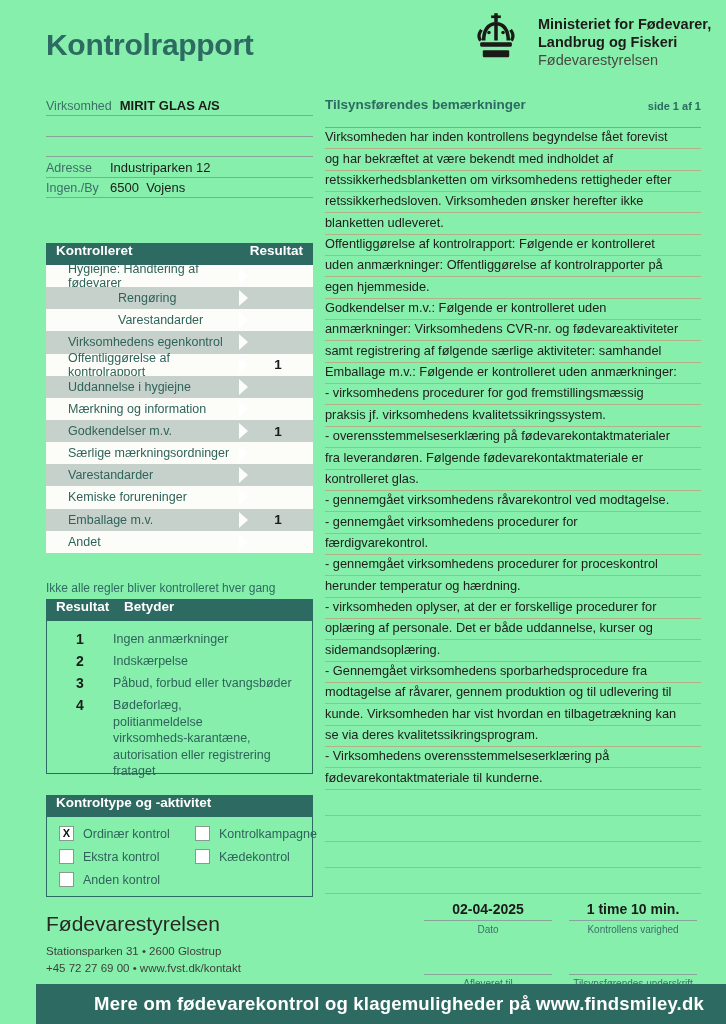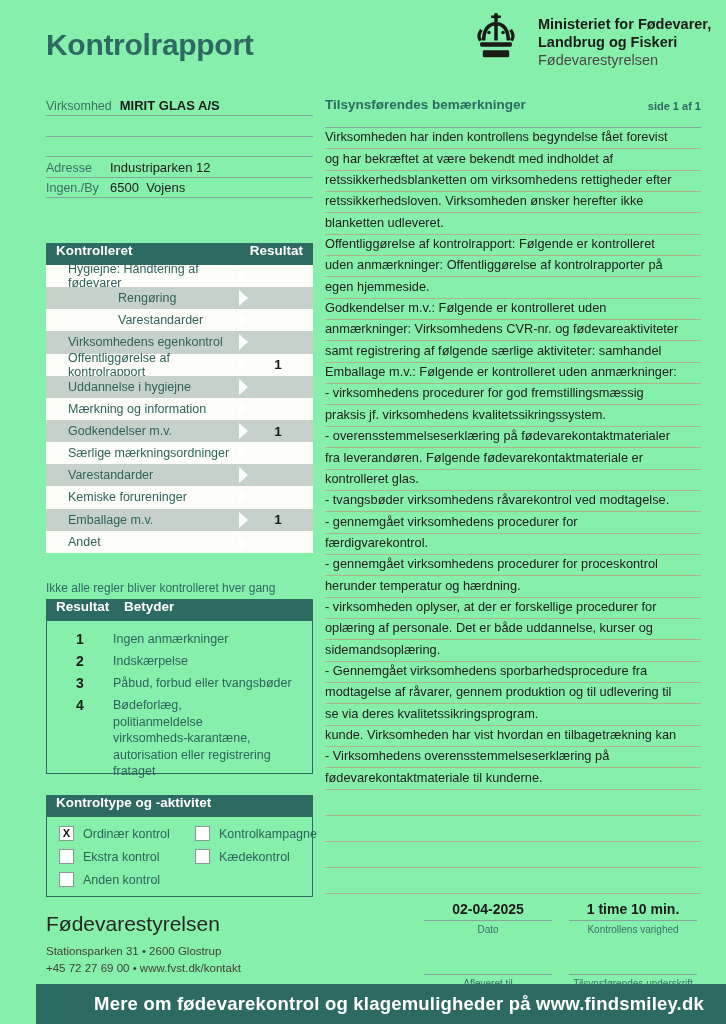--- a/index.html
+++ b/index.html
@@ -276,32 +276,32 @@
         <div class="ruled">egen hjemmeside.</div>
         <div class="ruled">Godkendelser m.v.: Følgende er kontrolleret uden</div>
         <div class="ruled">anmærkninger: Virksomhedens CVR-nr. og fødevareaktiviteter</div>
         <div class="ruled">samt registrering af følgende særlige aktiviteter: samhandel</div>
         <div class="ruled">Emballage m.v.: Følgende er kontrolleret uden anmærkninger:</div>
         <div class="ruled">- virksomhedens procedurer for god fremstillingsmæssig</div>
         <div class="ruled">praksis jf. virksomhedens kvalitetssikringssystem.</div>
         <div class="ruled">- overensstemmelseserklæring på fødevarekontaktmaterialer</div>
         <div class="ruled">fra leverandøren. Følgende fødevarekontaktmateriale er</div>
         <div class="ruled">kontrolleret glas.</div>
-        <div class="ruled">- tvangsbøder virksomhedens råvarekontrol ved modtagelse.</div>
+        <div class="ruled">- gennemgået virksomhedens råvarekontrol ved modtagelse.</div>
         <div class="ruled">- gennemgået virksomhedens procedurer for</div>
         <div class="ruled">færdigvarekontrol.</div>
         <div class="ruled">- gennemgået virksomhedens procedurer for proceskontrol</div>
         <div class="ruled">herunder temperatur og hærdning.</div>
         <div class="ruled">- virksomheden oplyser, at der er forskellige procedurer for</div>
         <div class="ruled">oplæring af personale. Det er både uddannelse, kurser og</div>
         <div class="ruled">sidemandsoplæring.</div>
         <div class="ruled">- Gennemgået virksomhedens sporbarhedsprocedure fra</div>
         <div class="ruled">modtagelse af råvarer, gennem produktion og til udlevering til</div>
+        <div class="ruled">kunde. Virksomheden har vist hvordan en tilbagetrækning kan</div>
         <div class="ruled">se via deres kvalitetssikringsprogram.</div>
-        <div class="ruled">kunde. Virksomheden har vist hvordan en tilbagetrækning kan</div>
         <div class="ruled">- Virksomhedens overensstemmelseserklæring på</div>
         <div class="ruled">fødevarekontaktmateriale til kunderne.</div>
       </div>
     <div>
         <div class="ruled empty"></div>
         <div class="ruled empty"></div>
         <div class="ruled empty"></div>
         <div class="ruled empty"></div>
       </div>
   </div>

